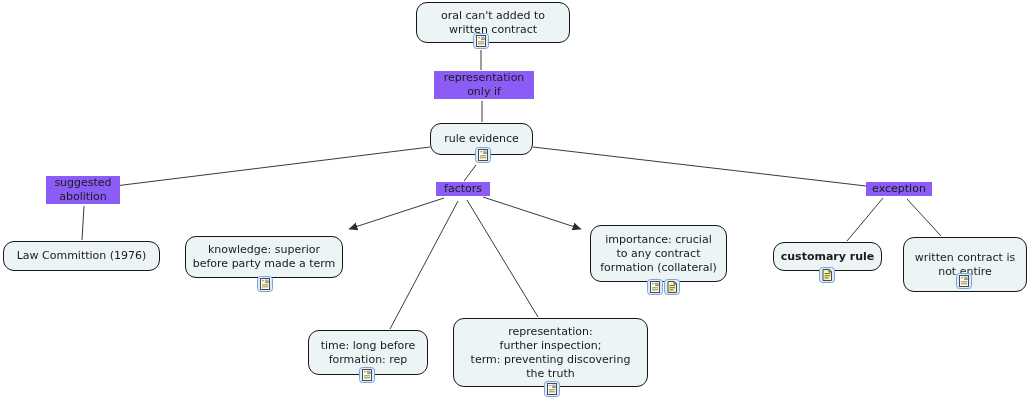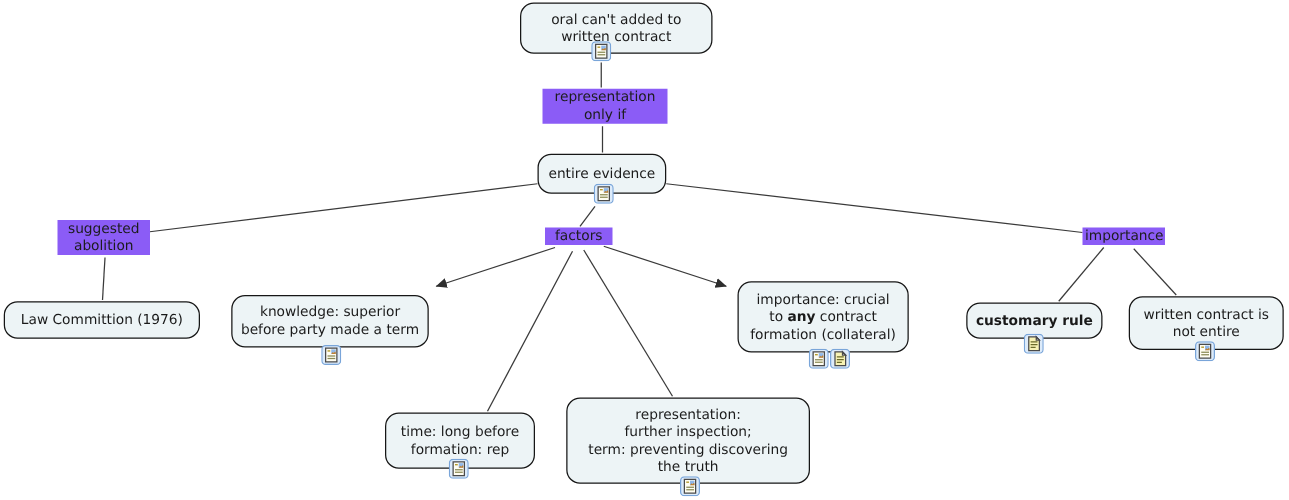--- a/index.html
+++ b/index.html
@@ -44,21 +44,21 @@
     position: absolute;
     z-index: 3;
     width: 16px;
     height: 16px;
     padding: 0;
     border: 0;
     background: transparent;
     cursor: pointer;
   }
   .icon-btn svg { display: block; }
-  b { font-weight: bold; }
+  b { font-weight: normal; }
 </style>
 </head>
 <body>
 
 <div id="canvas">
 
   <svg id="wires" width="1031" height="400" viewBox="0 0 1031 400">
     <defs>
       <marker id="arrow" markerWidth="11" markerHeight="9" refX="8.5" refY="4" orient="auto" markerUnits="userSpaceOnUse">
         <path d="M0,0 L9,4 L0,8 z" fill="#2e2e2e"></path>
@@ -79,21 +79,21 @@
       <line x1="907" y1="199" x2="941" y2="236"></line>
     </g>
   </svg>
 
   <div class="node" style="left:416px; top:2px;  width:154px; height:41px;justify-content:center;">
     <span class="lbl">oral can't added to
 written contract</span>
   </div>
 
   <div class="node" style="left:430px; top:123px; width:103px; height:32px;">
-    <span class="lbl">entire evidence</span>
+    <span class="lbl">rule evidence</span>
   </div>
 
   <div class="node" style="left:3px; top:241px; width:157px; height:30px;">
     <span class="lbl">Law Committion (1976)</span>
   </div>
 
   <div class="node" style="left:185px; top:236px; width:158px; height:42px;">
     <span class="lbl">knowledge: superior
 before party made a term</span>
   </div>
@@ -111,31 +111,31 @@
   </div>
 
   <div class="node" style="left:590px; top:225px; width:137px; height:57px;">
     <span class="lbl"><span>importance: crucial</span><br><span>to </span><b>any</b><span> contract</span><br><span>formation (collateral)</span></span>
   </div>
 
   <div class="node" style="left:773px; top:242px; width:109px; height:29px;font-weight:bold;">
     <span class="lbl">customary rule</span>
   </div>
 
-  <div class="node" style="left:903px; top:237px; width:124px; height:43px;">
+  <div class="node" style="left:903px; top:237px; width:124px; height:55px;">
     <span class="lbl">written contract is
 not entire</span>
   </div>
 
   <div class="link-label" style="left:434px; top:71px;  width:96px;">representation
 only if</div>
   <div class="link-label" style="left:46px;  top:176px; width:70px;">suggested
 abolition</div>
   <div class="link-label" style="left:436px; top:182px; width:50px;">factors</div>
-  <div class="link-label" style="left:866px; top:182px; width:62px;">importance</div>
+  <div class="link-label" style="left:866px; top:182px; width:62px;">exception</div>
 
   <button class="icon-btn" style="left:473px; top:33px;" aria-label="resource">
     <svg width="16" height="16" viewBox="0 0 16 16">
         <rect x="0.5" y="0.5" width="15" height="15" rx="3" fill="#ddebfa" stroke="#79a5d9"></rect>
         <rect x="3.5" y="2.5" width="9" height="11" fill="#fffdf2" stroke="#4a4a4a"></rect>
         <rect x="8" y="3.5" width="3.6" height="3.6" fill="#8fb7e8"></rect>
         <path d="M8 7.1 l1.2-1.6 0.8 0.8 1.1-1.2 0.5 0.6 v1.4 z" fill="#c2812f"></path>
         <rect x="5" y="4.2" width="2.2" height="1.1" fill="#b59a2e"></rect>
         <rect x="5" y="8.3" width="6.2" height="1" fill="#8a8a55"></rect>
         <rect x="5" y="10.3" width="6.2" height="1" fill="#8a8a55"></rect>

